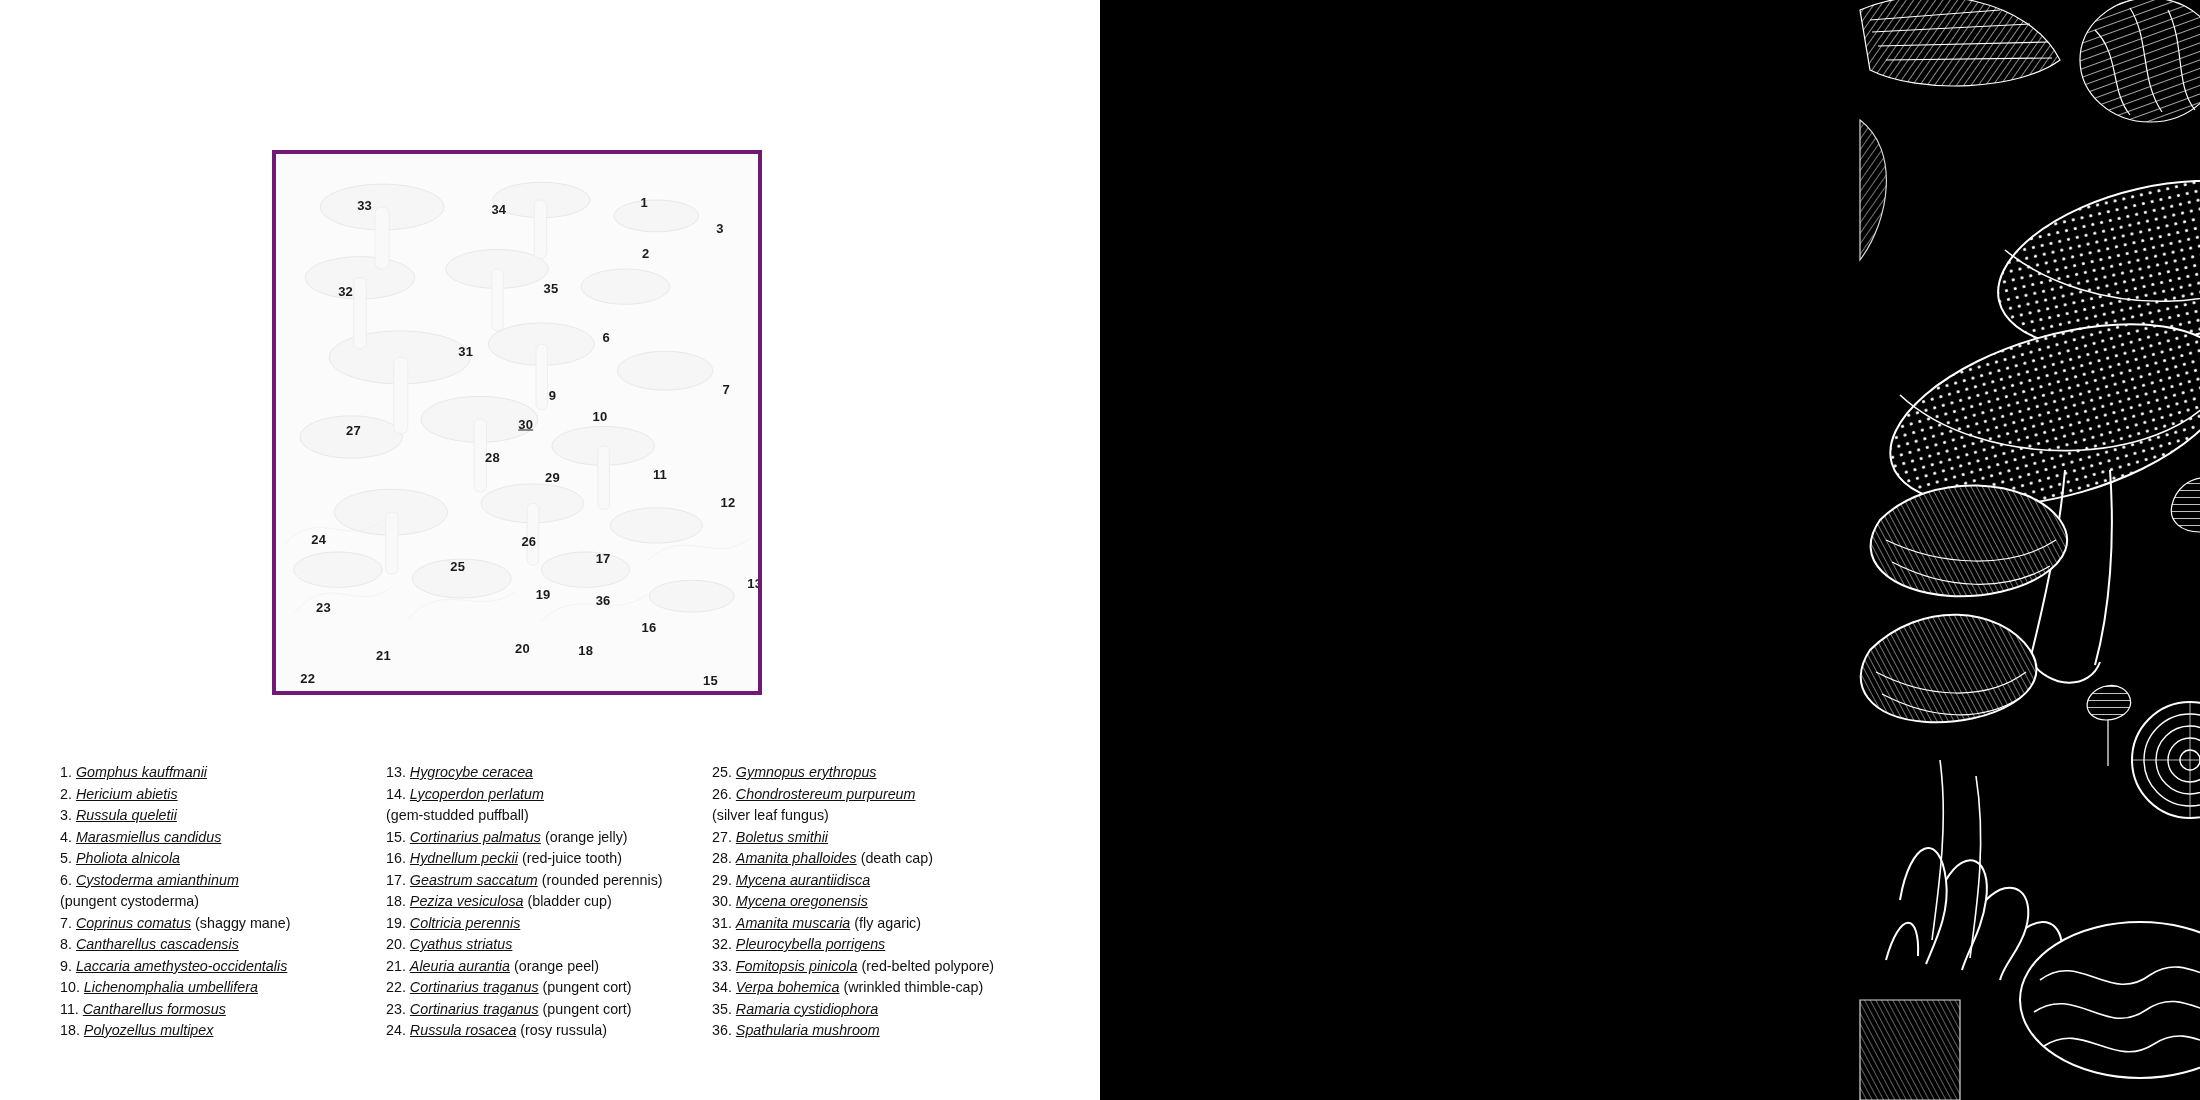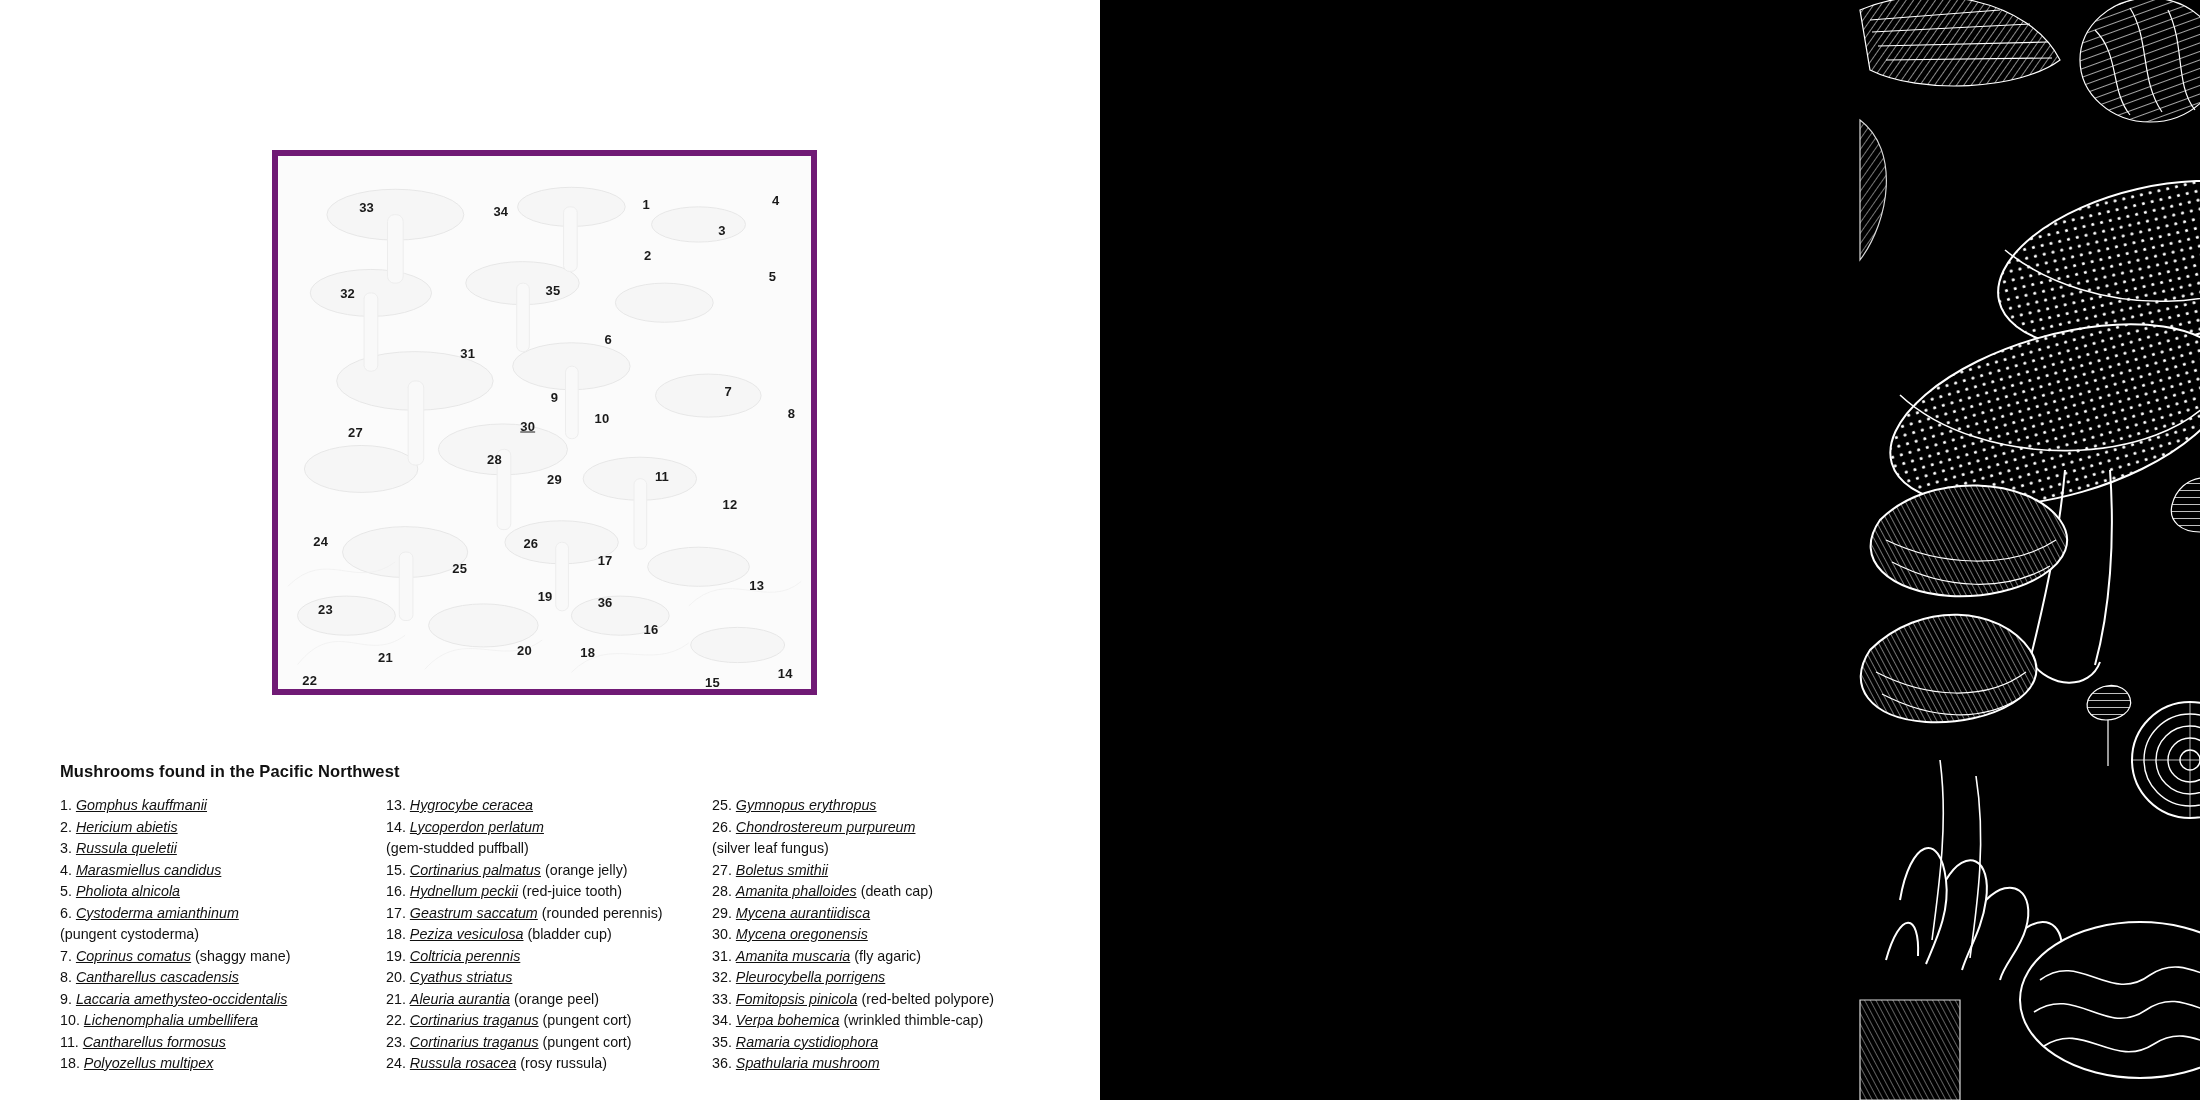--- a/index.html
+++ b/index.html
@@ -24,23 +24,23 @@
     position: absolute;
     left: 0; top: 0;
     width: 1100px; height: 1100px;
     background: #ffffff;
   }
 
   
   #key-map {
     position: absolute;
     left: 272px; top: 150px;
-    width: 545px; height: 545px;
+    width: 490px; height: 545px;
     background: #fbfbfb;
-    border: 6px solid #701a75;
+    border: 4px solid #701a75;
     overflow: hidden;
   }
   
   #ghost { position: absolute; inset: 0; opacity: 1; }
   .num {
     position: absolute;
     font-family: "Liberation Sans", sans-serif;
     font-size: 13px;
     font-weight: 700;
     color: #1a1a1a;
@@ -183,21 +183,20 @@
           <div class="num" style="left: 246.536px; top: 493.513px;">20</div>
           <div class="num" style="left: 309.725px; top: 496.308px;">18</div>
           <div class="num" style="left: 107.522px; top: 500.5px;">21</div>
           <div class="num" style="left: 31.6957px; top: 524.256px;">22</div>
           <div class="num" style="left: 434.522px; top: 525.654px;">15</div>
           <div class="num" style="left: 507.188px; top: 517.269px;">14</div>
         </div>
     </div>
 
     <div id="legend">
-      <div id="legend-title">Mushrooms found in the Pacific Northwest</div>
       <div id="legend-cols">
           <div class="legend-col">
             <div class="legend-item"><span class="idx">1. </span><i>Gomphus kauffmanii</i><span></span></div>
             <div class="legend-item"><span class="idx">2. </span><i>Hericium abietis</i><span></span></div>
             <div class="legend-item"><span class="idx">3. </span><i>Russula queletii</i><span></span></div>
             <div class="legend-item"><span class="idx">4. </span><i>Marasmiellus candidus</i><span></span></div>
             <div class="legend-item"><span class="idx">5. </span><i>Pholiota alnicola</i><span></span></div>
             <div class="legend-item"><span class="idx">6. </span><i>Cystoderma amianthinum</i><span></span></div>
             <div class="legend-item legend-cont"><span class="idx"></span><i></i><span>(pungent cystoderma)</span></div>
             <div class="legend-item"><span class="idx">7. </span><i>Coprinus comatus</i><span> (shaggy mane)</span></div>

